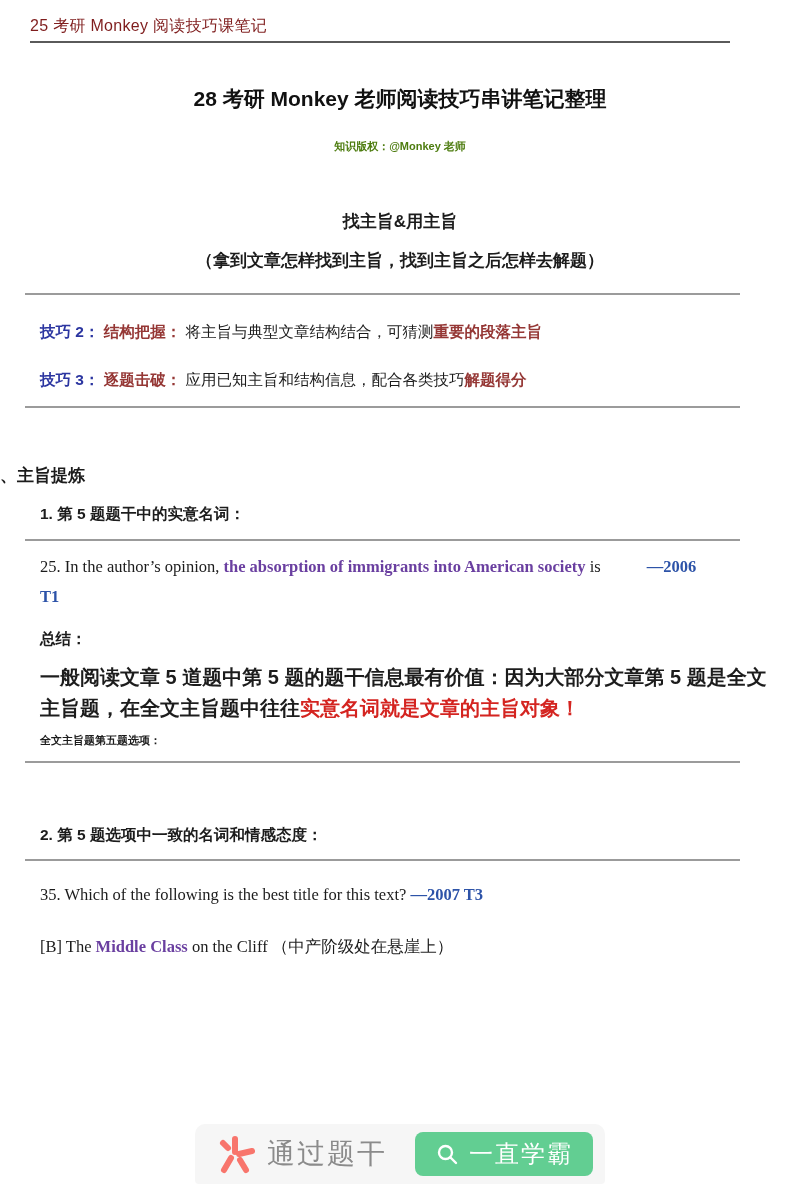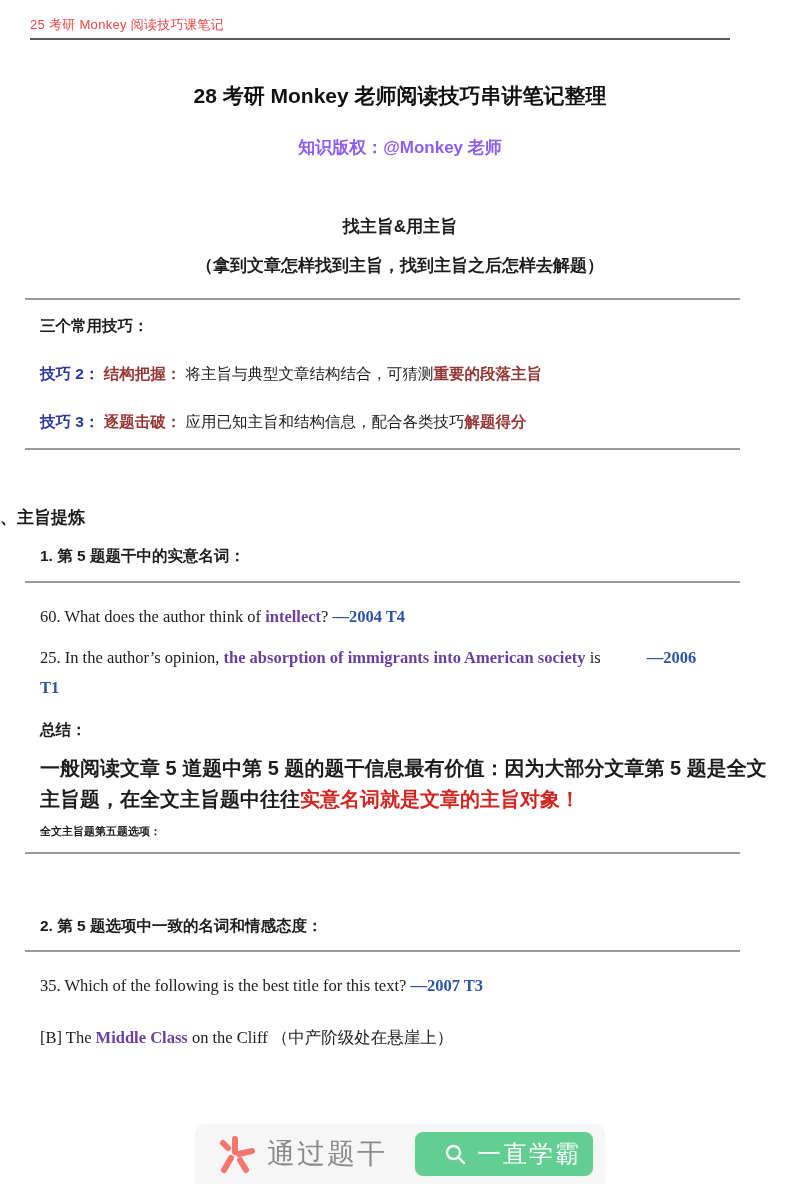--- a/index.html
+++ b/index.html
@@ -3,26 +3,26 @@
 <meta charset="utf-8">
 <style>
   html,body{margin:0;padding:0;}
   body{
     width:800px;height:1184px;position:relative;overflow:hidden;
     background:#ffffff;color:#1c1c1c;
     font-family:"Liberation Sans","DejaVu Sans",sans-serif;
   }
   
   .page-header{padding:16px 30px 0 30px;}
-  .doc-label{font-size:13px;color:#ef4444;letter-spacing:.3px;}
+  .doc-label{font-size:16px;color:#7f1d1d;letter-spacing:.3px;}
   .header-rule{border:0;border-top:2px solid #5a5a5a;width:700px;margin:4px 0 0 0;}
 
   
   .main-title{margin-top:42px;text-align:center;font-size:21px;font-weight:bold;color:#111;}
-  .copyright{margin-top:26px;text-align:center;font-size:17px;font-weight:bold;color:#8b5cf6;}
+  .copyright{margin-top:26px;text-align:center;font-size:11px;font-weight:bold;color:#4d7c0f;}
 
   .topic-heading{margin-top:56px;text-align:center;font-size:17px;font-weight:bold;}
   .topic-subheading{margin-top:16px;text-align:center;font-size:17px;font-weight:bold;}
 
   .rule{border:0;border-top:2px solid #9b9b9b;width:715px;margin:0 0 0 25px;}
   .rule-1{margin-top:21px;}
   .rule-2{margin-top:15px;}
   .rule-3{margin-top:14px;}
   .rule-4{margin-top:13px;}
   .rule-5{margin-top:13px;}
@@ -59,21 +59,21 @@
   .promo-banner{
     position:absolute;left:195px;bottom:0;width:410px;height:60px;
     background:#f6f6f6;border-radius:10px 10px 4px 4px;
     display:flex;align-items:center;box-sizing:border-box;padding:0 12px 0 20px;
   }
   .promo-logo{width:40px;height:42px;flex:0 0 auto;}
   .promo-text{margin-left:12px;font-size:28px;color:#8b8b8b;letter-spacing:2px;flex:1 1 auto;white-space:nowrap;}
   .promo-button{
     flex:0 0 auto;display:flex;align-items:center;
     background:#62ce92;border:0;border-radius:8px;height:44px;width:178px;
-    color:#ffffff;cursor:pointer;box-sizing:border-box;padding:0 10px 0 28px;
+    color:#ffffff;cursor:pointer;box-sizing:border-box;padding:0 10px 0 20px;
   }
   .promo-button .btn-label{font-size:24px;color:#ffffff;margin-left:10px;letter-spacing:2px;white-space:nowrap;}
   .search-glyph{width:24px;height:24px;flex:0 0 auto;}
 </style>
 </head>
 <body>
 
 <div class="page-header">
   <div class="doc-label">25 考研 Monkey 阅读技巧课笔记</div>
   <hr class="header-rule">
@@ -81,21 +81,20 @@
 
 <div class="main-title">28 考研 Monkey 老师阅读技巧串讲笔记整理</div>
 <div class="copyright">知识版权：@Monkey 老师</div>
 
 <div class="topic-heading">找主旨&amp;用主旨</div>
 <div class="topic-subheading">（拿到文章怎样找到主旨，找到主旨之后怎样去解题）</div>
 
 <hr class="rule rule-1">
 
 <div class="content">
-  <div class="tips-intro">三个常用技巧：</div>
 
 
   <div class="tip-line">
     <span class="tip-label">技巧 2：</span>
     <span class="tip-name">结构把握：</span>
     <span class="tip-body">将主旨与典型文章结构结合，可猜测</span><span class="tip-highlight">重要的段落主旨</span>
   </div>
 
   <div class="tip-line">
     <span class="tip-label">技巧 3：</span>
@@ -108,23 +107,20 @@
 
 <div class="section-heading">、主旨提炼</div>
 
 <div class="content">
   <div class="point-heading">1. 第 5 题题干中的实意名词：</div>
 </div>
 
 <hr class="rule rule-3">
 
 <div class="content">
-  <div class="en q-line">
-    <span>60. What does the author think of </span><span class="q-term">intellect</span><span>? </span><span class="q-ref">—2004 T4</span>
-  </div>
 
   <div class="en q-line q-line-2">
     <span>25. In the author’s opinion, </span><span class="q-term">the absorption of immigrants into American society</span><span> is</span><span class="q-ref q-ref-gap">—2006</span><br>
     <span class="q-ref">T1</span>
   </div>
 
   <div class="summary-label">总结：</div>
 
   <div class="summary-para">
     <span>一般阅读文章 5 道题中第 5 题的题干信息最有价值：因为大部分文章第 5 题是全文主旨题，在全文主旨题中往往</span><span class="summary-highlight">实意名词就是文章的主旨对象！</span>

